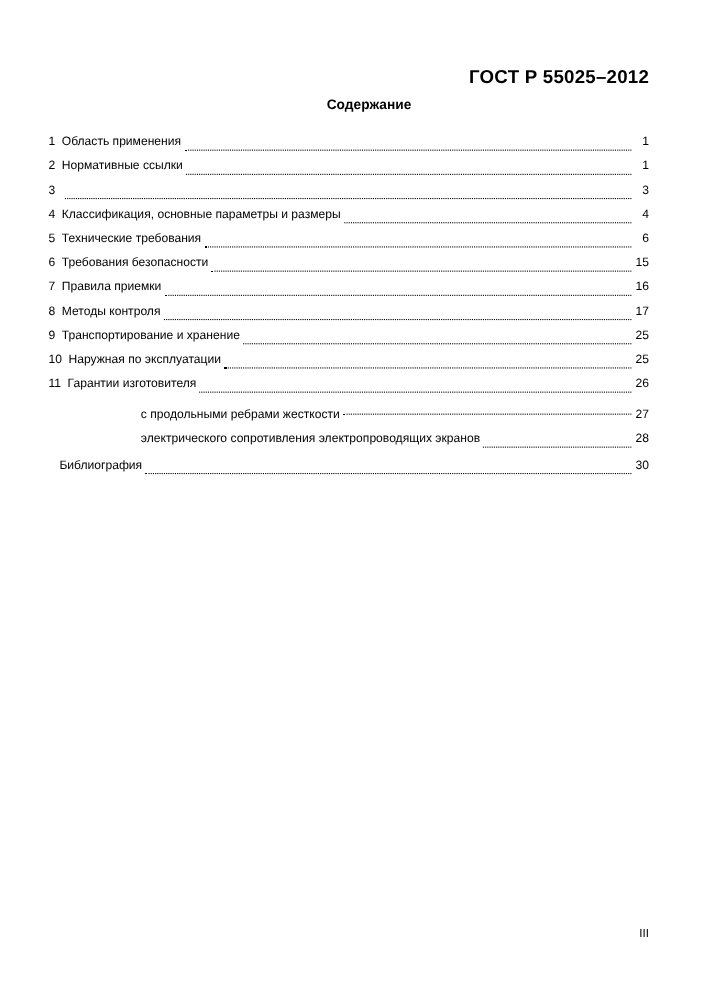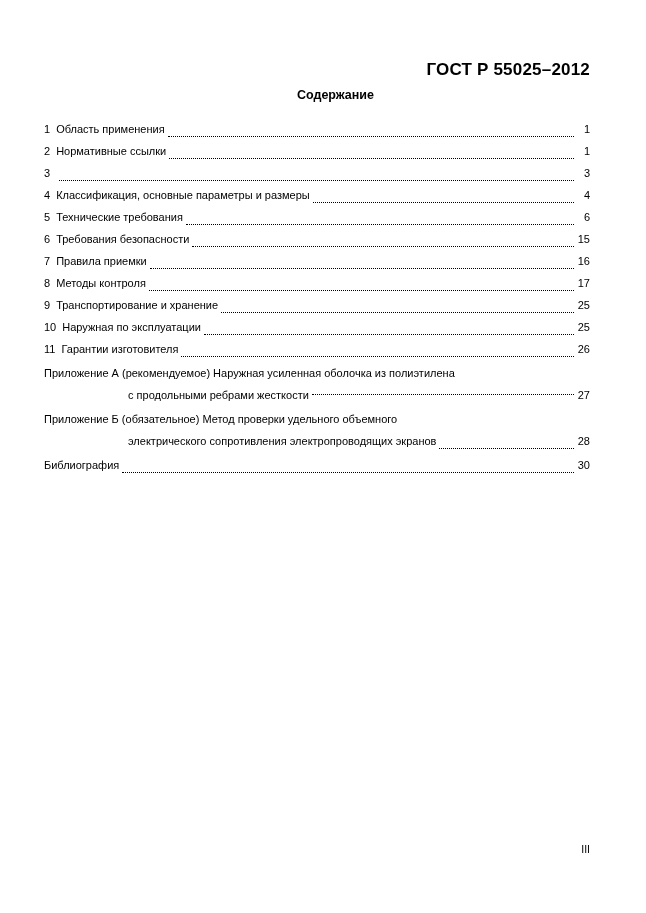--- a/index.html
+++ b/index.html
@@ -84,20 +84,21 @@
     align-items: center;
   }
   .toc-row.cont2 {
     padding-left: 84px;
   }
   .toc-row.noline .dots {
     border-bottom: none;
   }
   .toc-row.biblio {
     margin-top: 2px;
+    margin-left: 10px;
   }
   .page-number {
     position: absolute;
     right: 56px;
     bottom: 58px;
     font-size: 10.5px;
     margin-top: 24px;
   }
 </style>
 </head>
@@ -181,36 +182,30 @@
     </div>
 
     <div class="toc-row">
       <span class="num">11</span>
       <span class="label">Гарантии изготовителя</span>
       <span class="dots"></span>
       <span class="page-no">26</span>
     </div>
 
     <div class="toc-row app noline">
-      <span class="label">Приложение А (рекомендуемое) Наружная усиленная оболочка из полиэтилена</span>
       <span class="dots"></span>
       <span class="page-no"></span>
     </div>
 
     <div class="toc-row cont">
       <span class="label">с продольными ребрами жесткости</span>
       <span class="dots"></span>
       <span class="page-no">27</span>
     </div>
 
-    <div class="toc-row app noline">
-      <span class="label">Приложение Б (обязательное) Метод проверки удельного объемного</span>
-      <span class="dots"></span>
-      <span class="page-no"></span>
-    </div>
 
     <div class="toc-row cont2">
       <span class="label">электрического сопротивления электропроводящих экранов</span>
       <span class="dots"></span>
       <span class="page-no">28</span>
     </div>
 
     <div class="toc-row biblio">
       <span class="label">Библиография</span>
       <span class="dots"></span>

